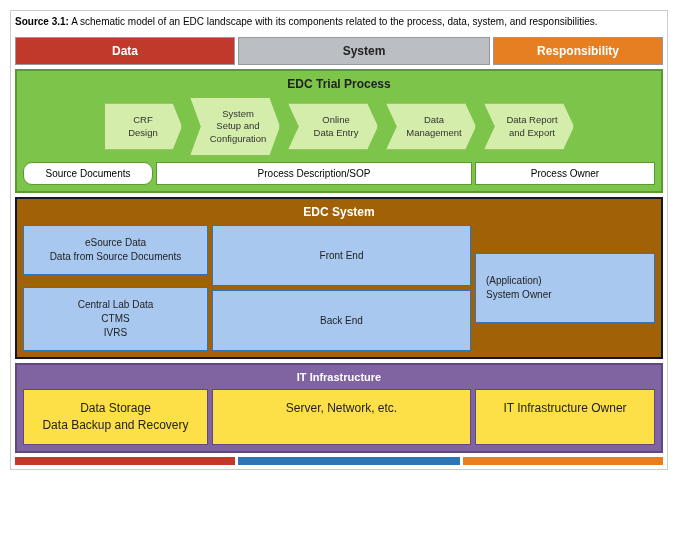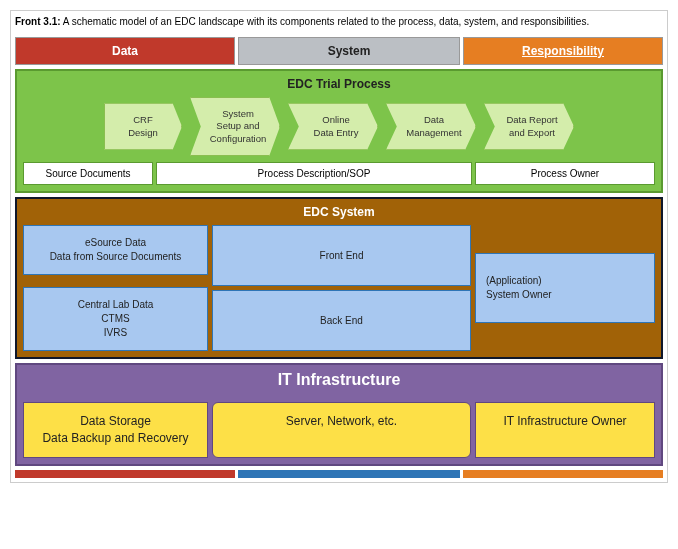--- a/index.html
+++ b/index.html
@@ -44,22 +44,21 @@
     }
     .col-system-header {
       background: #bbbfc4;
       color: #222;
       flex: 1;
       margin-right: 3px;
     }
     .col-responsibility-header {
       background: #e67e22;
       color: white;
-      width: 200px;
-      text-decoration: underline;
+      width: 170px;
     }
 
     
     .edc-trial {
       background: #7dc44a;
       border: 2px solid #5a9a30;
       padding: 6px;
       margin-bottom: 4px;
     }
     .edc-trial-title {
@@ -98,21 +97,21 @@
       gap: 3px;
     }
     .label-box {
       background: white;
       border: 1px solid #5a9a30;
       text-align: center;
       font-size: 10px;
       padding: 4px 6px;
       line-height: 1.3;
     }
-    .label-source { flex: 0 0 130px; }
+    .label-source { flex: 0 0 130px; border-radius: 9px; }
     .label-process { flex: 1; }
     .label-owner { flex: 0 0 180px; }
 
     
     .edc-system {
       background: #a16207;
       border: 2px solid #0f172a;
       padding: 6px;
       margin-bottom: 4px;
     }
@@ -173,58 +172,58 @@
 
     
     .it-infra {
       background: #8064a2;
       border: 2px solid #604880;
       padding: 6px;
     }
     .it-infra-title {
       text-align: center;
       font-weight: bold;
-      font-size: 16px;
+      font-size: 11px;
       color: #fff;
-      margin-bottom: 13px;
+      margin-bottom: 6px;
     }
     .infra-content {
       display: flex;
       gap: 4px;
     }
     .infra-box {
       background: #fde047;
       border: 1px solid #604880;
       text-align: center;
       padding: 10px 6px;
       font-size: 12px;
       line-height: 1.4;
       color: #222;
     }
     .infra-left { flex: 0 0 185px; }
-    .infra-center { flex: 1; border-radius: 6px; }
+    .infra-center { flex: 1; }
     .infra-right { flex: 0 0 180px; }
 
     
     .bottom-strip {
       display: flex;
       height: 8px;
       margin-top: 4px;
     }
     .strip-red { background: #c0392b; flex: 0 0 220px; margin-right: 3px; }
     .strip-blue { background: #2e75b6; flex: 1; margin-right: 3px; }
     .strip-orange { background: #e67e22; flex: 0 0 200px; }
   </style>
 </head>
 <body>
 
 <div class="diagram">
 
   <p class="figure-caption">
-    <strong>Front 3.1:</strong>
+    <strong>Source 3.1:</strong>
     <span> A schematic model of an EDC landscape with its components related to the process, data, system, and responsibilities.</span>
   </p>
 
   <div class="col-headers">
     <div class="col-header col-data-header">Data</div>
     <div class="col-header col-system-header">System</div>
     <div class="col-header col-responsibility-header">Responsibility</div>
   </div>
 
   <div class="edc-trial">

